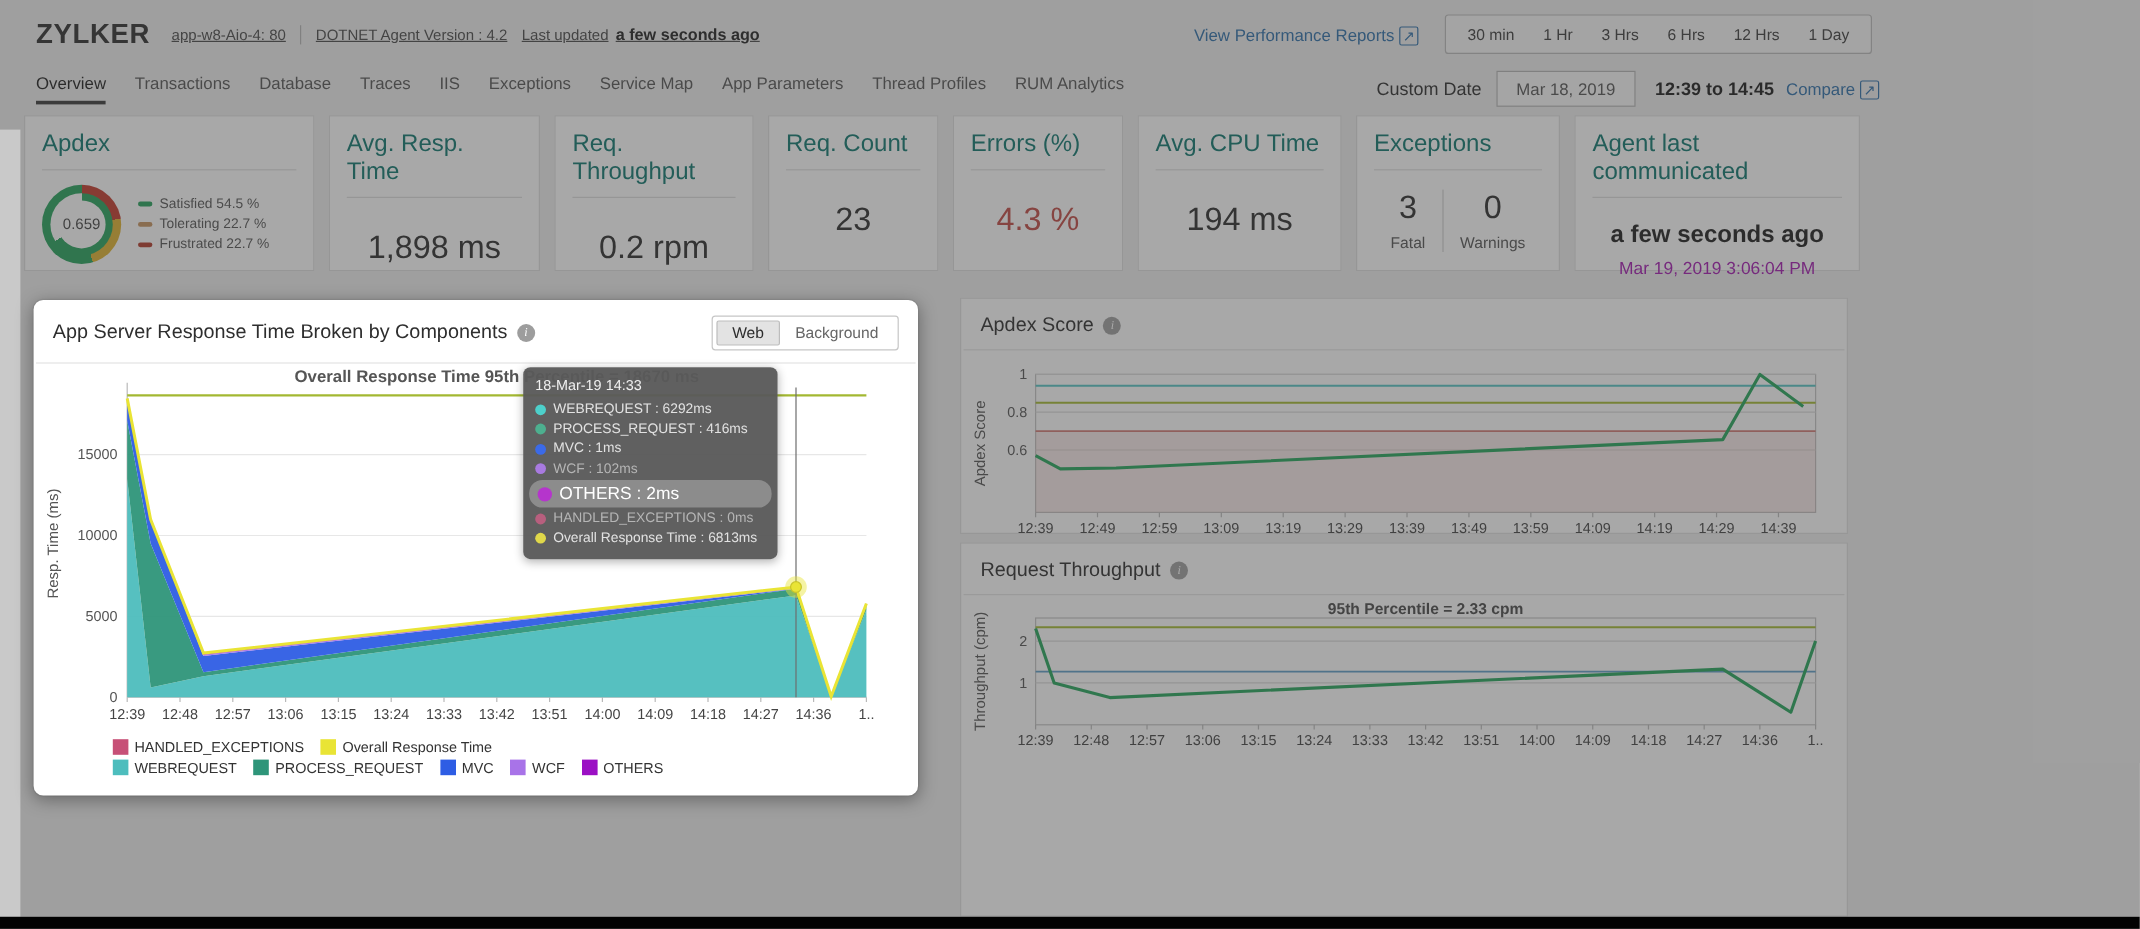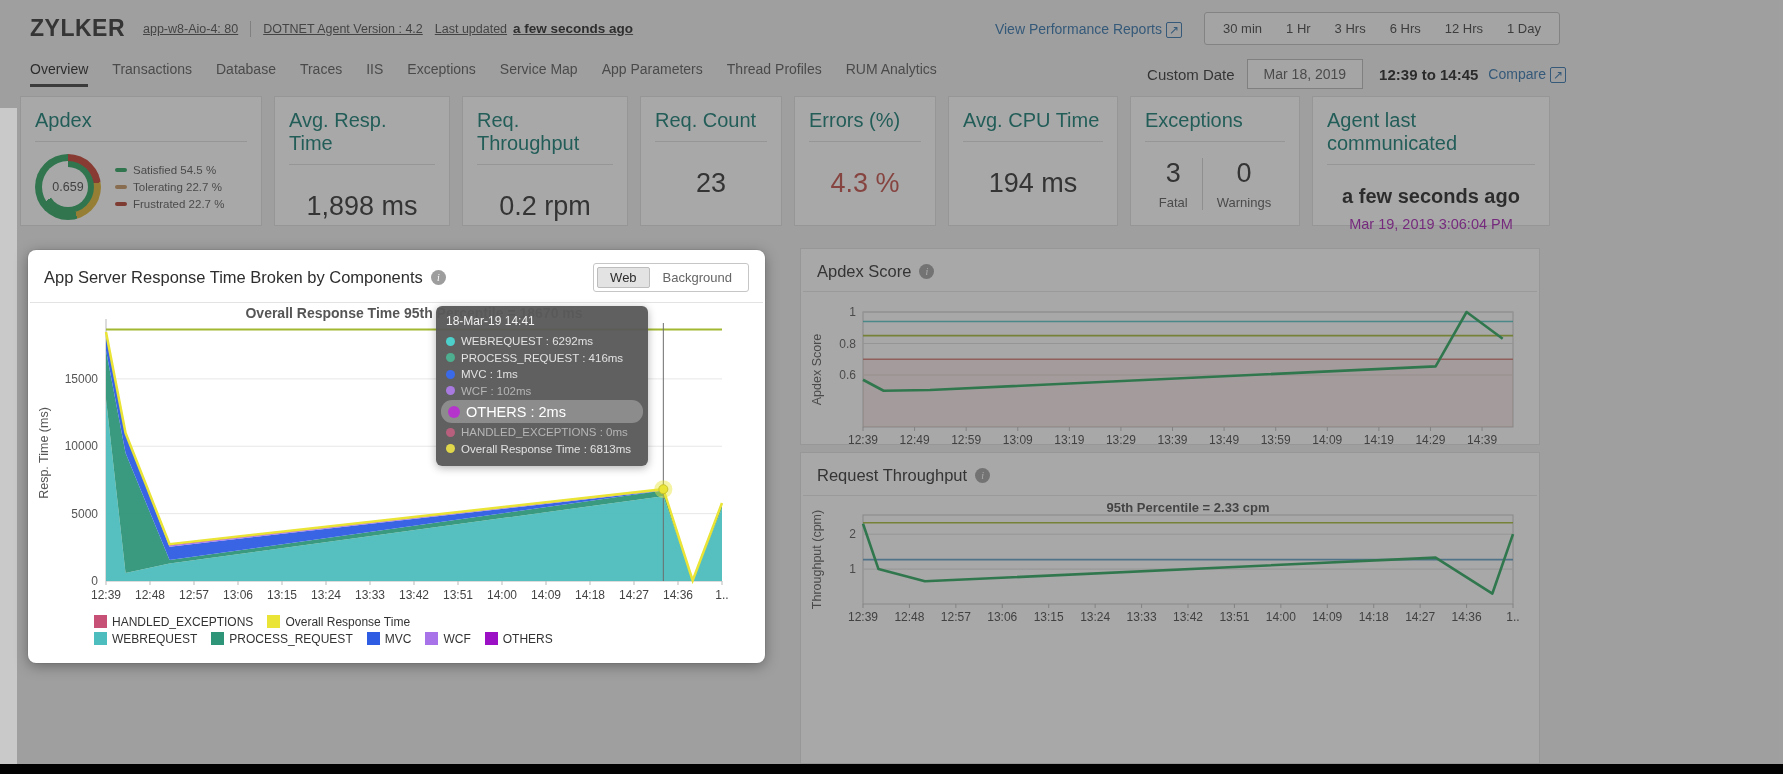--- a/index.html
+++ b/index.html
@@ -303,21 +303,21 @@
           <span class="lg-box" style="background: rgb(155, 16, 196);"></span>
           <span>OTHERS</span>
         </span>
       </div>
     </div>
 </div>
 
 <div class="tooltip" id="chart-tooltip">
   <div class="tt-hd">
     <span>18-Mar-19</span>
-    <span>14:41</span>
+    <span>14:33</span>
   </div>
   <div id="tt-rows">
       <div class="tt-row">
         <span class="tt-dot" style="background: rgb(77, 208, 203);"></span>
         <span>WEBREQUEST : 6292ms</span>
       </div>
       <div class="tt-row">
         <span class="tt-dot" style="background: rgb(77, 175, 143);"></span>
         <span>PROCESS_REQUEST : 416ms</span>
       </div>

